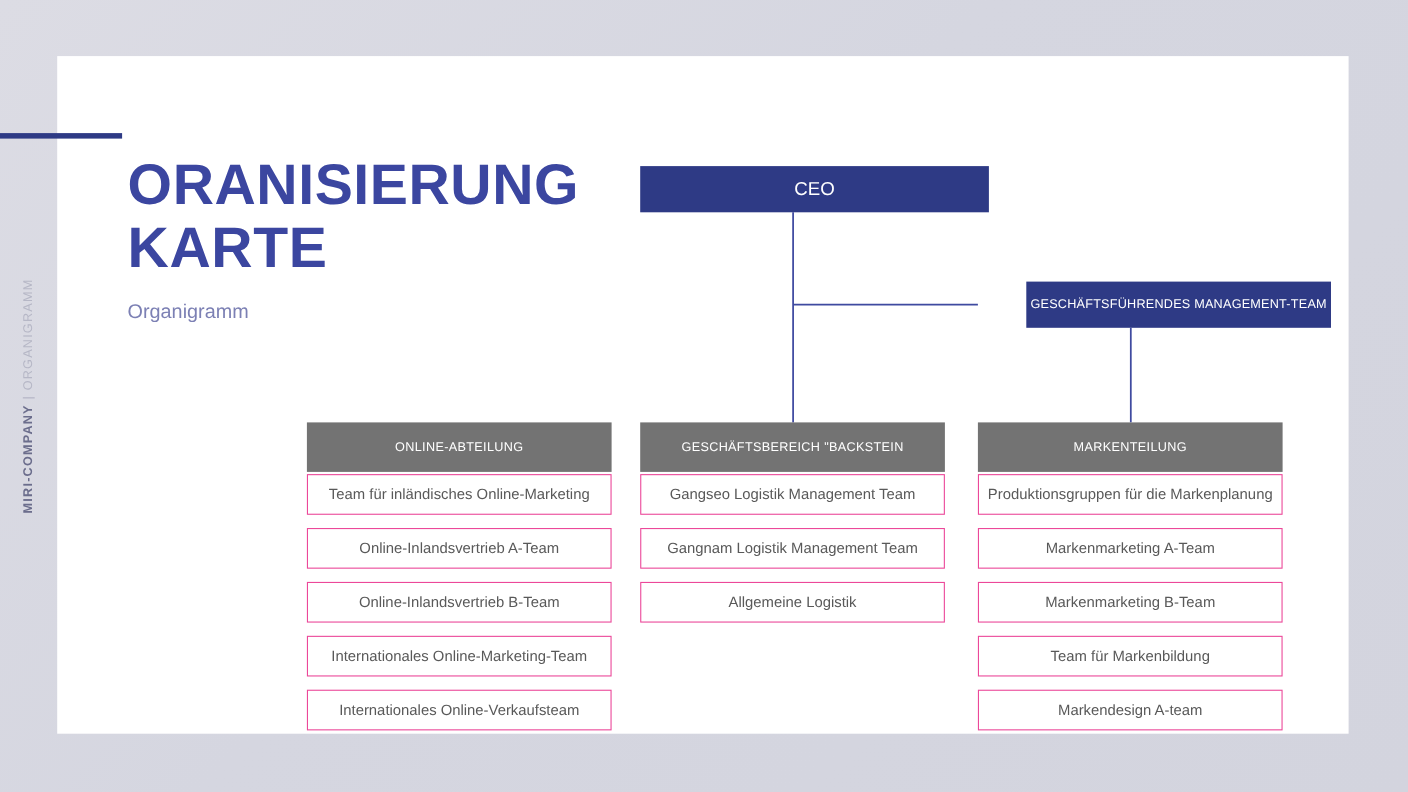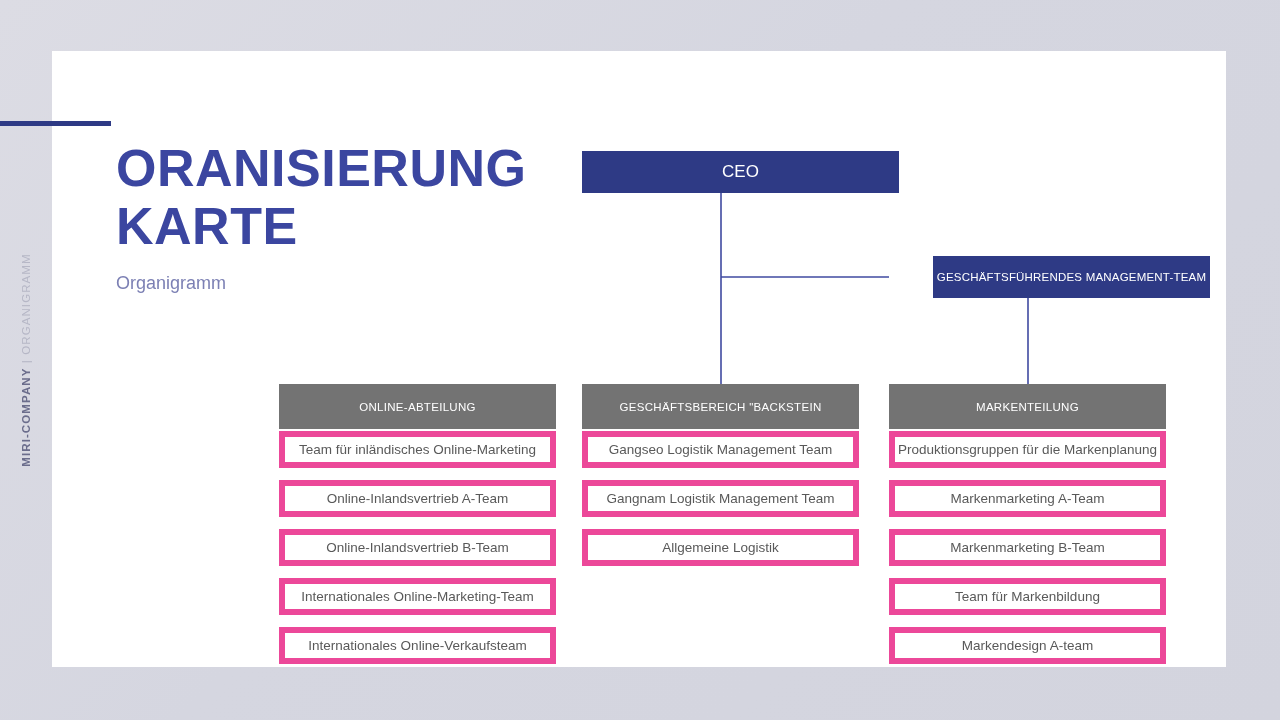--- a/index.html
+++ b/index.html
@@ -163,21 +163,21 @@
     justify-content: center;
     text-align: center;
   }
 
   .dept-list {
     margin-top: 2px;
   }
 
   .dept-item {
     height: 37px;
-    border: 6px solid #ec4899;
+    border: 1px solid #ec4899;
     background: #ffffff;
     color: #595959;
     font-size: 13.5px;
     display: flex;
     align-items: center;
     justify-content: center;
     text-align: center;
     margin-bottom: 0;
     white-space: nowrap;
     overflow: hidden;

